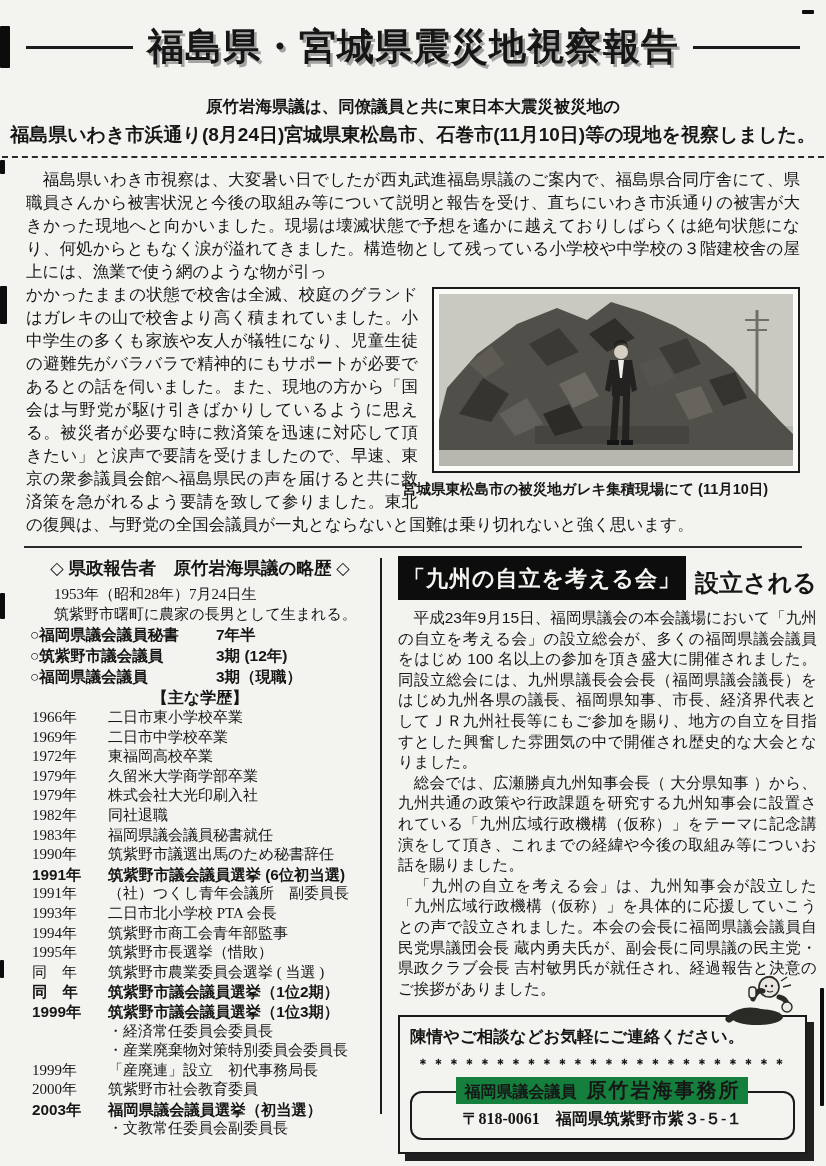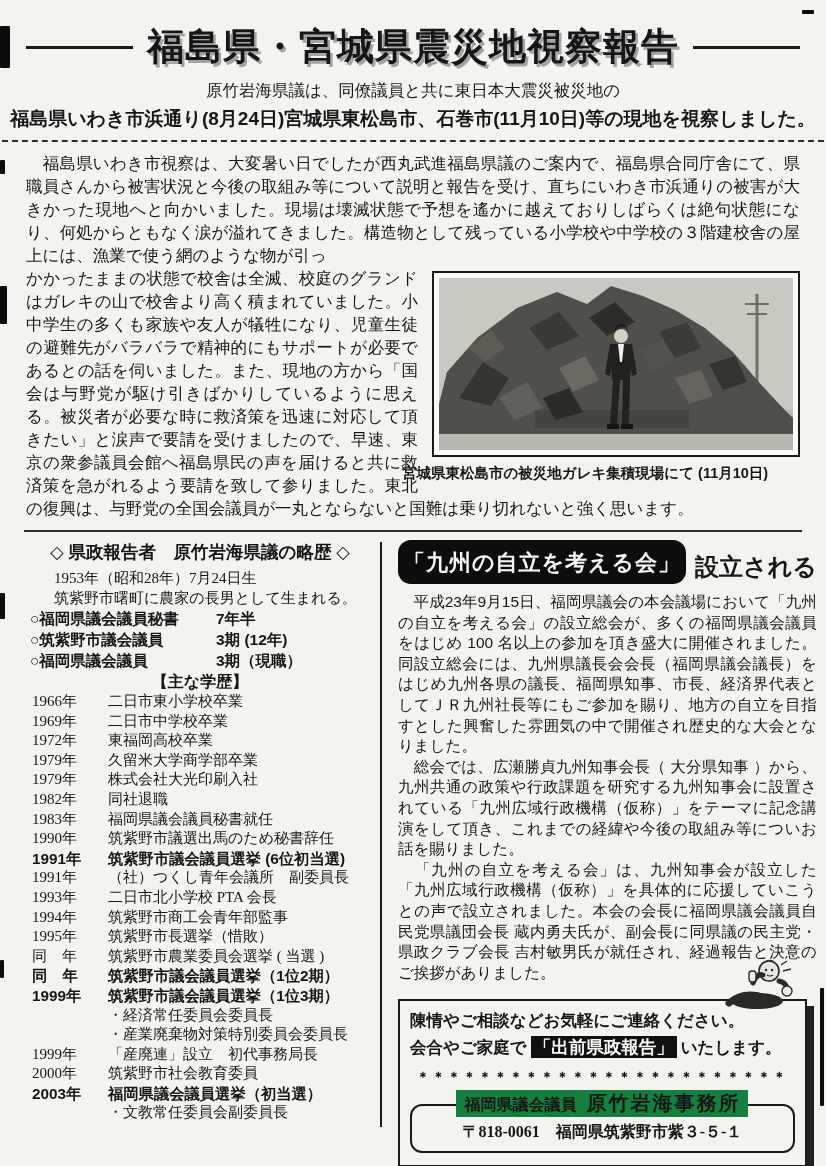--- a/index.html
+++ b/index.html
@@ -20,21 +20,21 @@
   .header{padding-top:22px;}
   .title-row{display:flex;align-items:center;gap:14px;padding:0 26px;}
   .title-rule{flex:1;height:3px;background:#1c1c1c;}
   .main-title{
     font-size:37px;font-weight:bold;letter-spacing:1px;white-space:nowrap;
     text-shadow:2.5px 2.5px 0 rgba(110,110,110,.6);
     font-family:"Liberation Serif","DejaVu Serif",serif;
   }
   .subtitle1{
     text-align:center;font-family:"Liberation Sans","DejaVu Sans",sans-serif;
-    font-weight:normal;font-size:16.5px;margin-top:8px;
+    font-weight:bold;font-size:16.5px;margin-top:24px;
   }
   .subtitle2{
     text-align:center;font-family:"Liberation Sans","DejaVu Sans",sans-serif;
     font-weight:bold;font-size:19px;margin-top:4px;white-space:nowrap;
   }
   .dashed-rule{border:none;border-top:2.5px dashed #2b2b2b;margin:8px 2px 0 2px;}
 
   
   .article{padding:10px 26px 0 26px;font-size:16.5px;line-height:23px;text-align:justify;}
   .article p{margin:0;}
@@ -76,21 +76,20 @@
     font-family:"Liberation Sans","DejaVu Sans",sans-serif;
     font-weight:bold;font-size:15.3px;
   }
 
   
   .kyushu-heading{display:flex;align-items:flex-end;gap:9px;margin:2px 0 8px 0;}
   .kyushu-boxed{
     background:#0d0d0d;color:#f6f6f2;font-weight:bold;font-size:22px;
     padding:8px 5px 6px 5px;letter-spacing:1px;white-space:nowrap;
     font-family:"Liberation Serif","DejaVu Serif",serif;
-    border-radius:13px;
   }
   .kyushu-rest{font-weight:bold;font-size:24px;white-space:nowrap;padding-bottom:1px;
     font-family:"Liberation Serif","DejaVu Serif",serif;}
   .k-para{
     font-family:"Liberation Sans","DejaVu Sans",sans-serif;
     font-size:15.5px;line-height:20.6px;text-align:justify;margin:0;
   }
 
   
   .contact-box{
@@ -360,21 +359,20 @@
           <circle cx="49" cy="13" r="1.2" fill="#222"></circle>
           <circle cx="55" cy="13" r="1.2" fill="#222"></circle>
           <path d="M50,18 q3,2 6,0" stroke="#222" stroke-width="1.2" fill="none"></path>
           <path d="M36,26 q4,-10 10,-8" stroke="#2a2a27" stroke-width="5" fill="none" stroke-linecap="round"></path>
           <rect x="32" y="14" width="7" height="11" rx="3" fill="#efede6" stroke="#2a2a27" stroke-width="1.4"></rect>
           <path d="M62,24 q8,2 8,8" stroke="#2a2a27" stroke-width="5" fill="none" stroke-linecap="round"></path>
           <circle cx="70" cy="34" r="5" fill="#efede6" stroke="#2a2a27" stroke-width="1.4"></circle>
           <path d="M64,8 l6,-4 M66,14 l8,-2" stroke="#2a2a27" stroke-width="1.4"></path>
         </svg>
         <div class="contact-line1">陳情やご相談などお気軽にご連絡ください。</div>
-        <div class="contact-line2"><span>会合やご家庭で</span><span class="demae-boxed">「出前県政報告」</span><span>いたします。</span></div>
         <div class="asterisk-row">＊＊＊＊＊＊＊＊＊＊＊＊＊＊＊＊＊＊＊＊＊＊＊＊</div>
 
         <div class="office-box">
           <div class="office-legend">
             <span class="office-legend-small">福岡県議会議員</span>
             <span class="office-legend-large">原竹岩海事務所</span>
           </div>
           <div class="office-address">〒818-0061　福岡県筑紫野市紫３-５-１</div>
 
         </div>

